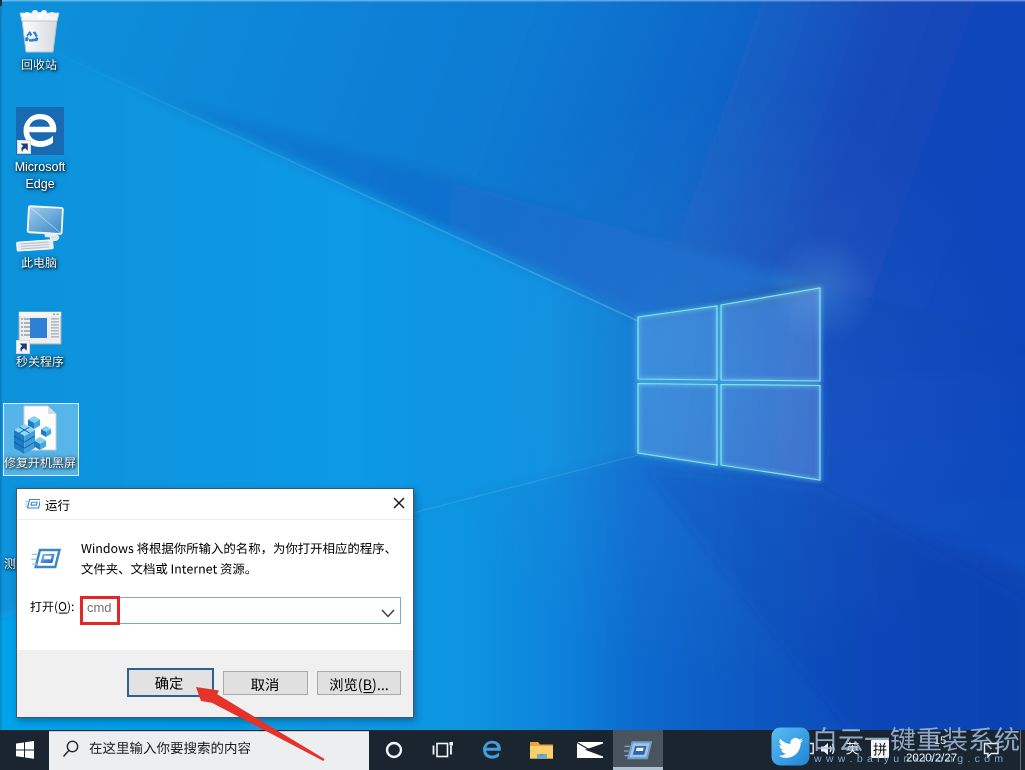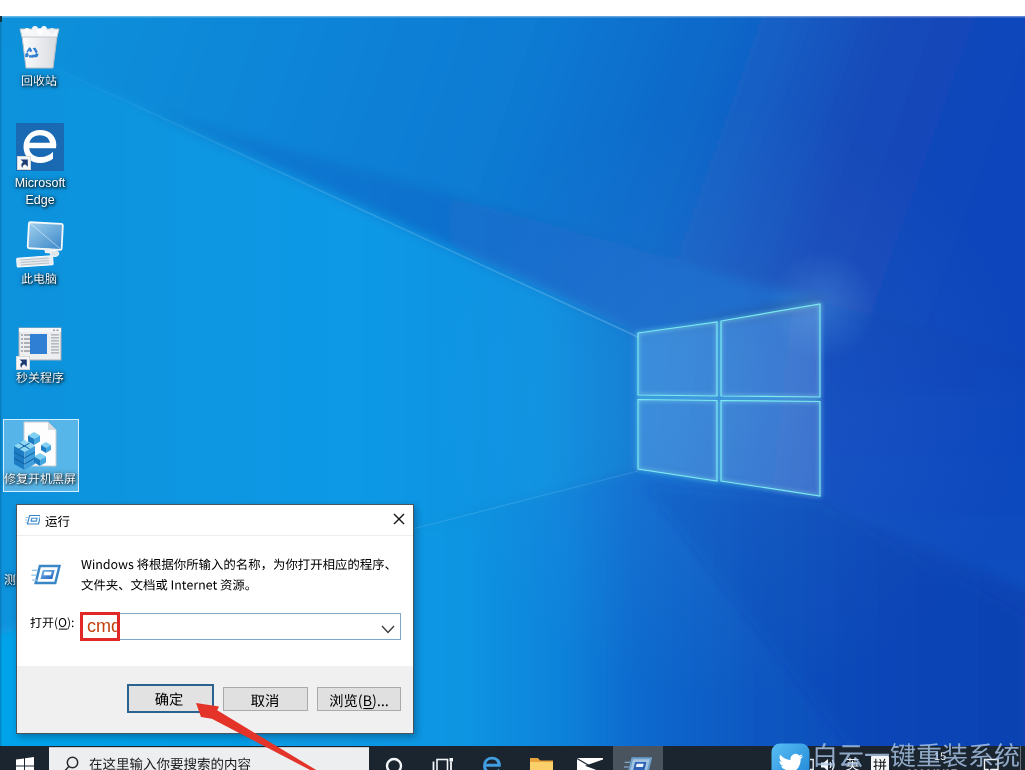--- a/index.html
+++ b/index.html
@@ -1,16 +1,16 @@
 <!DOCTYPE html>
 <html><head><meta charset="utf-8"><style>
 html,body{margin:0;padding:0;width:1025px;height:770px;overflow:hidden;font-family:"Liberation Sans",sans-serif;}
 .abs{position:absolute;}
 </style></head><body>
-<div class="abs" style="left:0;top:16px;width:1025px;height:552px;background:#1d2836;">
+<div class="abs" style="left:0;top:0;width:1025px;height:552px;background:#1d2836;">
 <svg class="abs" style="left:0;top:0" width="1025" height="730" viewBox="0 0 1025 730">
 <defs>
 <linearGradient id="gTop" x1="0" y1="0" x2="943" y2="330" gradientUnits="userSpaceOnUse">
 <stop offset="0" stop-color="#0a92da"></stop>
           <stop offset="0.3" stop-color="#0b84d8"></stop>
 <stop offset="0.52" stop-color="#0f7ad2"></stop>
           <stop offset="0.7" stop-color="#1166c8"></stop>
 <stop offset="0.86" stop-color="#1548b8"></stop>
           <stop offset="1" stop-color="#0d45bc"></stop>
 </linearGradient>
@@ -284,21 +284,21 @@
         <path d="M6.2 24.3C6.6 24.9 7.0 25.7 7.2 26.2L8.2 25.9C8.0 25.4 7.6 24.6 7.2 24.0ZM1.6 26.3V27.2H3.6C4.3 29.1 5.3 30.7 6.5 32.0C5.2 33.2 3.5 34.0 1.4 34.6C1.6 34.8 1.9 35.2 2.0 35.5C4.1 34.8 5.8 33.9 7.2 32.7C8.6 33.9 10.3 34.8 12.3 35.4C12.5 35.1 12.8 34.7 13.0 34.5C11.0 34.1 9.3 33.2 7.9 32.0C9.2 30.7 10.2 29.1 10.9 27.2H12.8V26.3ZM7.2 31.4C6.1 30.2 5.2 28.8 4.5 27.2H9.8C9.2 28.9 8.3 30.2 7.2 31.4Z M17.3 30.3V31.2H20.9V35.5H21.8V31.2H25.2V30.3H21.8V27.5H24.7V26.6H21.8V24.2H20.9V26.6H19.2C19.4 26.1 19.5 25.5 19.6 24.9L18.8 24.7C18.5 26.3 18.0 27.9 17.2 29.0C17.5 29.1 17.9 29.3 18.0 29.4C18.4 28.9 18.7 28.3 18.9 27.5H20.9V30.3ZM16.7 24.1C16.1 26.0 15.0 27.9 13.8 29.1C14.0 29.3 14.2 29.8 14.3 30.0C14.7 29.6 15.1 29.1 15.5 28.5V35.5H16.4V27.1C16.8 26.2 17.3 25.3 17.6 24.4Z M28.0 27.4C28.5 28.1 28.9 29.1 29.0 29.8L29.9 29.5C29.8 28.9 29.3 27.9 28.8 27.2ZM34.9 27.1C34.6 27.9 34.1 28.9 33.6 29.6L34.3 29.8C34.8 29.2 35.4 28.2 35.9 27.4ZM31.6 24.1V25.9H26.9V26.8H31.5C31.5 28.0 31.4 29.0 31.3 30.0H26.5V30.9H31.0C30.4 32.7 29.1 33.9 26.4 34.7C26.6 34.9 26.9 35.3 27.0 35.5C30.0 34.6 31.3 33.2 32.0 31.1C32.9 33.3 34.6 34.8 37.0 35.4C37.2 35.2 37.4 34.8 37.6 34.6C35.3 34.1 33.7 32.7 32.9 30.9H37.5V30.0H32.2C32.4 29.0 32.5 28.0 32.5 26.8H37.1V25.9H32.5L32.5 24.1Z M41.6 35.2 42.4 34.5C41.7 33.6 40.5 32.4 39.7 31.7L38.8 32.4C39.7 33.1 40.8 34.2 41.6 35.2Z M55.8 24.3C56.2 24.9 56.6 25.7 56.8 26.2L57.8 25.9C57.6 25.4 57.2 24.6 56.8 24.0ZM51.2 26.3V27.2H53.2C53.9 29.1 54.9 30.7 56.1 32.0C54.8 33.2 53.1 34.0 51.0 34.6C51.2 34.8 51.5 35.2 51.6 35.5C53.7 34.8 55.4 33.9 56.8 32.7C58.2 33.9 59.9 34.8 61.9 35.4C62.1 35.1 62.4 34.7 62.6 34.5C60.6 34.1 58.9 33.2 57.5 32.0C58.8 30.7 59.8 29.1 60.5 27.2H62.4V26.3ZM56.8 31.4C55.7 30.2 54.8 28.8 54.1 27.2H59.4C58.8 28.9 57.9 30.2 56.8 31.4Z M73.6 24.9C73.3 25.8 72.8 27.1 72.3 27.9L73.1 28.1C73.5 27.4 74.0 26.2 74.5 25.1ZM67.9 25.2C68.3 26.1 68.8 27.3 69.0 28.0L69.8 27.7C69.6 27.0 69.1 25.8 68.7 24.9ZM65.4 24.1V26.7H63.6V27.6H65.2C64.9 29.3 64.1 31.3 63.3 32.3C63.5 32.5 63.7 32.9 63.8 33.2C64.4 32.3 65.0 30.9 65.4 29.5V35.5H66.3V29.2C66.7 29.9 67.1 30.6 67.3 31.0L67.9 30.3C67.7 30.0 66.6 28.5 66.3 28.1V27.6H67.8V26.7H66.3V24.1ZM67.6 33.7V34.6H73.4V35.4H74.4V28.7H71.6V24.1H70.7V28.7H67.9V29.6H73.4V31.2H68.0V32.0H73.4V33.7Z M84.0 24.7C84.7 25.1 85.7 25.6 86.1 26.1L86.7 25.4C86.2 25.0 85.3 24.4 84.5 24.1ZM76.2 33.7 76.4 34.6C77.8 34.3 79.8 33.9 81.7 33.5L81.7 32.6C79.6 33.0 77.5 33.4 76.2 33.7ZM77.8 28.9H80.3V31.1H77.8ZM77.0 28.1V31.9H81.3V28.1ZM76.2 26.1V27.0H82.4C82.5 29.0 82.8 30.9 83.2 32.3C82.4 33.3 81.4 34.2 80.2 34.8C80.5 34.9 80.8 35.3 81.0 35.5C81.9 34.9 82.8 34.2 83.6 33.3C84.2 34.7 84.9 35.5 85.9 35.5C86.8 35.5 87.2 34.9 87.3 32.8C87.1 32.7 86.7 32.4 86.5 32.2C86.4 33.9 86.3 34.5 85.9 34.5C85.3 34.5 84.8 33.8 84.3 32.5C85.2 31.2 86.0 29.8 86.5 28.1L85.6 27.9C85.2 29.2 84.7 30.3 84.0 31.3C83.7 30.1 83.4 28.6 83.3 27.0H87.0V26.1H83.3C83.2 25.4 83.2 24.8 83.2 24.1H82.2C82.2 24.8 82.3 25.4 82.3 26.1Z M91.8 34.5H93.0V25.4H91.8Z M95.4 34.5H96.5V29.6C97.2 28.9 97.6 28.6 98.3 28.6C99.2 28.6 99.6 29.1 99.6 30.4V34.5H100.7V30.2C100.7 28.5 100.1 27.6 98.7 27.6C97.8 27.6 97.1 28.1 96.4 28.7H96.4L96.3 27.8H95.4Z M105.0 34.7C105.4 34.7 105.9 34.5 106.3 34.4L106.1 33.6C105.8 33.7 105.5 33.7 105.3 33.7C104.5 33.7 104.2 33.3 104.2 32.5V28.7H106.1V27.8H104.2V25.9H103.3L103.2 27.8L102.1 27.8V28.7H103.1V32.4C103.1 33.8 103.6 34.7 105.0 34.7Z M110.3 34.7C111.2 34.7 111.9 34.4 112.5 34.0L112.1 33.2C111.6 33.6 111.1 33.8 110.4 33.8C109.2 33.8 108.3 32.8 108.2 31.4H112.7C112.8 31.2 112.8 31.0 112.8 30.8C112.8 28.8 111.8 27.6 110.1 27.6C108.6 27.6 107.1 28.9 107.1 31.1C107.1 33.4 108.5 34.7 110.3 34.7ZM108.2 30.6C108.3 29.3 109.2 28.5 110.1 28.5C111.2 28.5 111.8 29.2 111.8 30.6Z M114.5 34.5H115.6V30.2C116.0 29.0 116.7 28.6 117.3 28.6C117.6 28.6 117.7 28.6 117.9 28.7L118.2 27.7C117.9 27.6 117.7 27.6 117.4 27.6C116.7 27.6 116.0 28.1 115.5 29.0H115.5L115.4 27.8H114.5Z M119.3 34.5H120.4V29.6C121.1 28.9 121.6 28.6 122.2 28.6C123.1 28.6 123.5 29.1 123.5 30.4V34.5H124.7V30.2C124.7 28.5 124.0 27.6 122.6 27.6C121.7 27.6 121.0 28.1 120.3 28.7H120.3L120.2 27.8H119.3Z M129.6 34.7C130.5 34.7 131.2 34.4 131.8 34.0L131.4 33.2C130.9 33.6 130.3 33.8 129.7 33.8C128.4 33.8 127.5 32.8 127.5 31.4H132.0C132.0 31.2 132.0 31.0 132.0 30.8C132.0 28.8 131.1 27.6 129.4 27.6C127.8 27.6 126.3 28.9 126.3 31.1C126.3 33.4 127.8 34.7 129.6 34.7ZM127.4 30.6C127.6 29.3 128.4 28.5 129.4 28.5C130.4 28.5 131.1 29.2 131.1 30.6Z M135.8 34.7C136.2 34.7 136.7 34.5 137.1 34.4L136.8 33.6C136.6 33.7 136.3 33.7 136.1 33.7C135.3 33.7 135.0 33.3 135.0 32.5V28.7H136.9V27.8H135.0V25.9H134.1L134.0 27.8L132.9 27.8V28.7H133.9V32.4C133.9 33.8 134.4 34.7 135.8 34.7Z M141.1 25.2C142.0 25.5 143.1 26.1 143.7 26.5L144.2 25.8C143.6 25.4 142.4 24.8 141.5 24.5ZM140.6 28.4 140.9 29.2C141.9 28.9 143.2 28.5 144.4 28.1L144.2 27.2C142.9 27.7 141.5 28.1 140.6 28.4ZM142.3 29.9V33.3H143.2V30.8H149.3V33.3H150.3V29.9ZM145.9 31.1C145.5 33.2 144.6 34.3 140.6 34.7C140.8 34.9 141.0 35.3 141.0 35.5C145.2 34.9 146.4 33.6 146.8 31.1ZM146.4 33.6C148.0 34.1 150.0 34.9 151.1 35.4L151.6 34.7C150.5 34.1 148.5 33.4 146.9 32.9ZM146.0 24.1C145.7 25.0 145.1 26.0 144.0 26.8C144.3 26.9 144.6 27.2 144.7 27.4C145.2 26.9 145.7 26.5 146.0 26.0H147.5C147.1 27.3 146.3 28.4 144.1 29.0C144.2 29.1 144.5 29.5 144.6 29.7C146.3 29.2 147.3 28.3 147.9 27.3C148.6 28.4 149.8 29.2 151.2 29.6C151.4 29.3 151.6 29.0 151.8 28.8C150.2 28.5 148.9 27.7 148.2 26.6C148.3 26.4 148.4 26.2 148.4 26.0H150.3C150.1 26.4 149.9 26.8 149.7 27.1L150.5 27.3C150.8 26.8 151.2 26.1 151.5 25.4L150.8 25.2L150.7 25.2H146.5C146.6 24.9 146.8 24.6 146.9 24.3Z M159.1 29.5H162.9V30.5H159.1ZM159.1 27.7H162.9V28.8H159.1ZM158.7 32.0C158.3 32.8 157.8 33.7 157.2 34.3C157.4 34.4 157.8 34.6 157.9 34.7C158.5 34.1 159.1 33.1 159.5 32.2ZM162.2 32.2C162.7 33.0 163.3 34.0 163.6 34.6L164.4 34.2C164.1 33.6 163.5 32.6 163.0 31.9ZM153.5 24.9C154.2 25.3 155.1 25.9 155.6 26.3L156.1 25.5C155.6 25.2 154.7 24.6 154.0 24.2ZM152.9 28.2C153.6 28.6 154.5 29.2 155.0 29.5L155.5 28.8C155.0 28.4 154.1 27.9 153.4 27.6ZM153.1 34.8 154.0 35.3C154.6 34.2 155.3 32.6 155.8 31.3L155.0 30.8C154.5 32.2 153.7 33.8 153.1 34.8ZM156.6 24.7V28.1C156.6 30.1 156.5 33.0 155.1 34.9C155.3 35.0 155.7 35.3 155.8 35.4C157.3 33.4 157.5 30.3 157.5 28.1V25.5H164.2V24.7ZM160.5 25.7C160.4 26.1 160.3 26.6 160.1 27.0H158.2V31.3H160.5V34.5C160.5 34.6 160.4 34.7 160.3 34.7C160.1 34.7 159.6 34.7 159.0 34.7C159.1 34.9 159.2 35.3 159.2 35.5C160.1 35.5 160.6 35.5 160.9 35.4C161.3 35.2 161.4 35.0 161.4 34.5V31.3H163.7V27.0H161.0C161.2 26.7 161.3 26.3 161.5 25.9Z M167.2 31.5C166.2 31.5 165.3 32.3 165.3 33.4C165.3 34.4 166.2 35.3 167.2 35.3C168.3 35.3 169.1 34.4 169.1 33.4C169.1 32.3 168.3 31.5 167.2 31.5ZM167.2 34.6C166.5 34.6 166.0 34.1 166.0 33.4C166.0 32.7 166.5 32.1 167.2 32.1C167.9 32.1 168.5 32.7 168.5 33.4C168.5 34.1 167.9 34.6 167.2 34.6Z" fill="#000000"></path>
       </svg>
       <svg class="abs" style="left:11.5px;top:109px" width="50" height="18" viewBox="0 0 50 18">
         <path d="M3.4 2.9V5.3H1.6V6.2H3.4V8.8C2.7 9.0 2.0 9.1 1.5 9.3L1.7 10.2L3.4 9.7V12.8C3.4 12.9 3.3 13.0 3.1 13.0C3.0 13.0 2.5 13.0 1.9 13.0C2.0 13.2 2.2 13.6 2.2 13.8C3.0 13.8 3.5 13.8 3.8 13.7C4.2 13.5 4.3 13.3 4.3 12.8V9.4L6.1 8.9L6.0 8.0L4.3 8.5V6.2H5.9V5.3H4.3V2.9ZM6.0 3.9V4.8H9.4V12.6C9.4 12.9 9.4 12.9 9.1 12.9C8.8 13.0 8.0 13.0 7.1 12.9C7.2 13.2 7.4 13.6 7.5 13.9C8.6 13.9 9.4 13.9 9.8 13.7C10.2 13.6 10.4 13.3 10.4 12.6V4.8H12.5V3.9Z M20.8 4.6V8.0H17.4V7.5V4.6ZM13.6 8.0V8.8H16.5C16.3 10.5 15.7 12.1 13.6 13.3C13.9 13.5 14.2 13.8 14.4 14.0C16.6 12.6 17.2 10.7 17.4 8.8H20.8V14.0H21.7V8.8H24.4V8.0H21.7V4.6H24.0V3.7H14.1V4.6H16.5V7.5L16.5 8.0Z M27.9 15.4 28.5 15.1C27.5 13.3 27.0 11.3 27.0 9.3C27.0 7.2 27.5 5.2 28.5 3.5L27.9 3.2C26.8 5.0 26.1 6.9 26.1 9.3C26.1 11.6 26.8 13.6 27.9 15.4Z M33.5 13.2C35.7 13.2 37.3 11.4 37.3 8.6C37.3 5.8 35.7 4.0 33.5 4.0C31.3 4.0 29.8 5.8 29.8 8.6C29.8 11.4 31.3 13.2 33.5 13.2ZM33.5 12.2C31.9 12.2 30.9 10.8 30.9 8.6C30.9 6.4 31.9 5.0 33.5 5.0C35.1 5.0 36.1 6.4 36.1 8.6C36.1 10.8 35.1 12.2 33.5 12.2Z M39.1 15.4C40.3 13.6 40.9 11.6 40.9 9.3C40.9 6.9 40.3 5.0 39.1 3.2L38.5 3.5C39.5 5.2 40.0 7.2 40.0 9.3C40.0 11.3 39.5 13.3 38.5 15.1Z M43.7 8.3C44.1 8.3 44.5 8.0 44.5 7.5C44.5 7.0 44.1 6.6 43.7 6.6C43.2 6.6 42.9 7.0 42.9 7.5C42.9 8.0 43.2 8.3 43.7 8.3ZM43.7 13.2C44.1 13.2 44.5 12.8 44.5 12.3C44.5 11.8 44.1 11.5 43.7 11.5C43.2 11.5 42.9 11.8 42.9 12.3C42.9 12.8 43.2 13.2 43.7 13.2Z" fill="#000000"></path>
         <rect x="29.8" y="14.6" width="8.6" height="1" fill="#000"></rect>
       </svg>
       <div class="abs" style="left:64.5px;top:107.5px;width:317px;height:25px;background:#ffffff;border:1px solid #7fa8c8;"></div>
       <svg class="abs" style="left:363px;top:119px" width="16" height="11" viewBox="0 0 16 11">
         <path d="M2,2 L8,8.5 L14,2" fill="none" stroke="#404040" stroke-width="1.5"></path>
       </svg>
-      <div class="abs" style="left:70px;top:111px;font-size:18px;color:#c2410c;">cmd</div>
+      <div class="abs" style="left:70px;top:111px;font-size:13px;color:#737373;">cmd</div>
       <div class="abs" style="left:63px;top:106.5px;width:34px;height:23px;border:3px solid #e22727;"></div>
       <div class="abs" style="left:0;top:161px;width:396px;height:67px;background:#f0f0f0;"></div>
       <div class="abs" style="left:110px;top:179px;width:83px;height:25px;background:#e2e2e2;border:2px solid #2b628f;"></div>
       <svg class="abs" style="left:110px;top:179px" width="87" height="29" viewBox="0 0 87 29">
         <g transform="translate(27.7,20.6)">
           <path d="M7.9 -12.1C7.3 -10.3 6.2 -8.6 5.0 -7.6C5.2 -7.4 5.5 -6.9 5.6 -6.7C5.9 -7.0 6.1 -7.2 6.3 -7.5V-4.5C6.3 -2.9 6.2 -0.9 4.8 0.6C5.0 0.7 5.4 1.0 5.6 1.2C6.5 0.2 7.0 -1.1 7.2 -2.3H9.2V0.6H10.2V-2.3H12.2V-0.1C12.2 0.0 12.2 0.1 12.0 0.1C11.8 0.1 11.3 0.1 10.7 0.1C10.8 0.3 10.9 0.8 10.9 1.0C11.8 1.0 12.4 1.0 12.8 0.9C13.1 0.7 13.3 0.4 13.3 -0.1V-8.4H10.6C11.1 -9.0 11.7 -9.7 12.0 -10.4L11.3 -10.9L11.2 -10.8H8.4C8.6 -11.2 8.7 -11.5 8.8 -11.8ZM9.2 -3.3H7.3C7.3 -3.7 7.3 -4.1 7.3 -4.5V-5.0H9.2ZM10.2 -3.3V-5.0H12.2V-3.3ZM9.2 -5.8H7.3V-7.4H9.2ZM10.2 -5.8V-7.4H12.2V-5.8ZM7.1 -8.4H7.0C7.4 -8.9 7.7 -9.4 8.0 -9.9H10.6C10.3 -9.4 9.9 -8.8 9.5 -8.4ZM0.8 -11.3V-10.3H2.5C2.1 -8.1 1.5 -6.1 0.5 -4.7C0.7 -4.4 0.9 -3.8 1.0 -3.5C1.3 -3.9 1.5 -4.3 1.7 -4.7V0.5H2.7V-0.7H5.2V-6.8H2.7C3.0 -7.9 3.3 -9.1 3.5 -10.3H5.6V-11.3ZM2.7 -5.9H4.2V-1.6H2.7Z M17.5 -5.4C17.2 -2.8 16.4 -0.8 14.8 0.5C15.1 0.6 15.5 1.0 15.7 1.2C16.6 0.4 17.3 -0.7 17.8 -2.1C19.1 0.4 21.3 0.9 24.3 0.9H27.6C27.7 0.6 27.9 0.1 28.0 -0.2C27.3 -0.2 24.9 -0.2 24.3 -0.2C23.5 -0.2 22.7 -0.2 22.0 -0.3V-3.2H26.3V-4.2H22.0V-6.6H25.7V-7.6H17.3V-6.6H20.9V-0.6C19.7 -1.1 18.8 -1.9 18.2 -3.4C18.4 -4.0 18.5 -4.6 18.6 -5.3ZM20.4 -11.8C20.6 -11.4 20.9 -10.8 21.0 -10.4H15.5V-7.3H16.5V-9.4H26.3V-7.3H27.4V-10.4H22.3C22.1 -10.9 21.8 -11.6 21.5 -12.1Z" fill="#000000"></path>
         </g>
       </svg>
       <div class="abs" style="left:206px;top:182px;width:83px;height:22px;background:#e0e0e0;border:1px solid #a9a9a9;"></div>
       <svg class="abs" style="left:206px;top:182px" width="85" height="24" viewBox="0 0 85 24">

